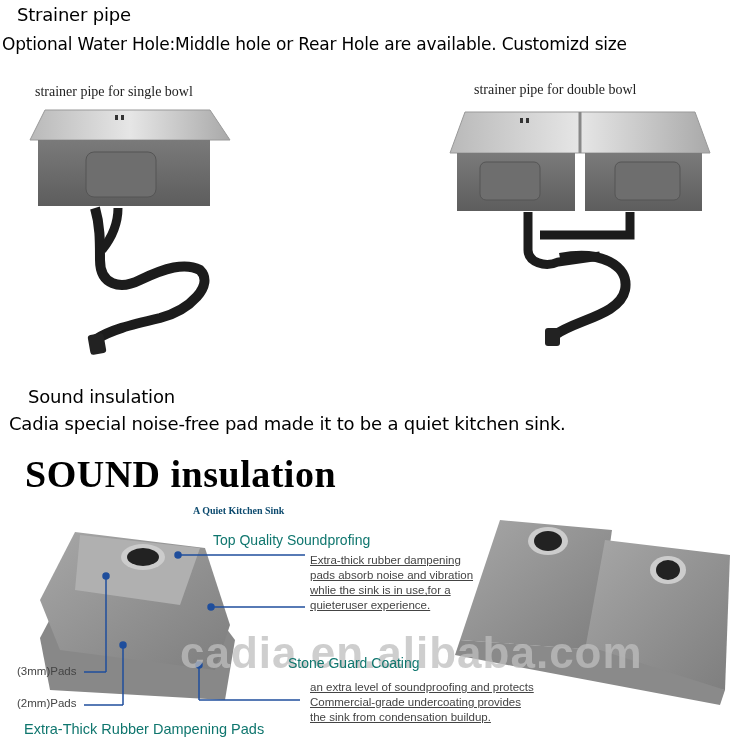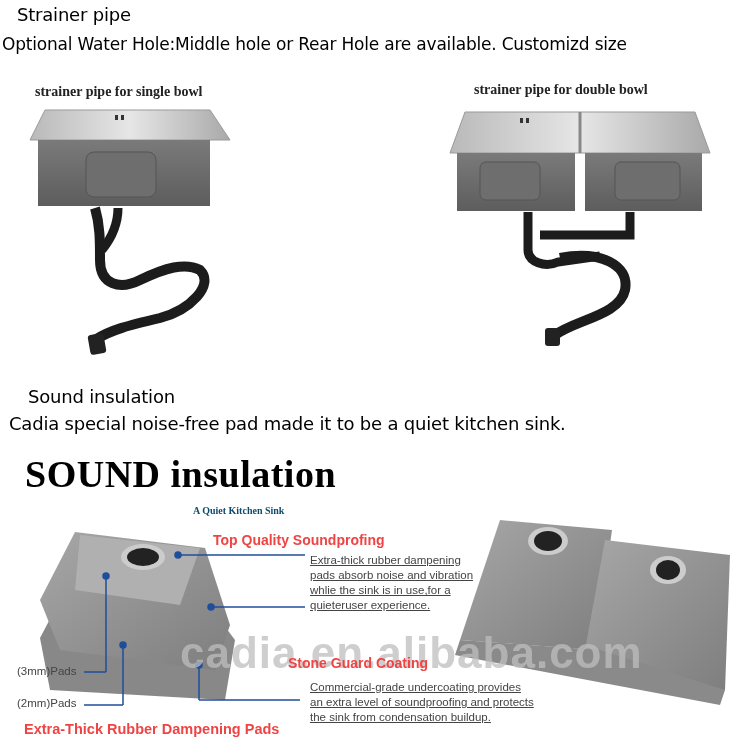--- a/index.html
+++ b/index.html
@@ -1,26 +1,26 @@
 <!DOCTYPE html>
 <html><head>
 <meta charset="utf-8">
 <style>
   html, body { margin:0; padding:0; background:#ffffff; }
   body { width:750px; height:750px; position:relative; overflow:hidden; font-family:"DejaVu Sans", sans-serif; color:#000; }
   .abs { position:absolute; }
   .comic { font-family:"DejaVu Sans", sans-serif; font-weight:normal; letter-spacing:-0.2px; }
   .t1 { left:17px; top:4px; font-size:18px; }
   .t2 { left:2px; top:34px; font-size:17px; white-space:nowrap; }
-  .cap { font-family:"Liberation Serif", serif; font-weight:bold; font-size:14px; color:#222; }
+  .cap { font-family:"Liberation Serif", serif; font-weight:normal; font-size:14px; color:#222; }
   .t3 { left:28px; top:386px; font-size:18px; }
   .t4 { left:9px; top:413px; font-size:18px; white-space:nowrap; }
   .big { left:25px; top:452px; font-family:"Liberation Serif", serif; font-weight:bold; font-size:38px; letter-spacing:0.5px; }
   .sub { left:193px; top:505px; font-family:"Liberation Serif", serif; font-weight:bold; font-size:10px; color:#0c4a6e; }
-  .h { font-family:"Liberation Sans", sans-serif; font-weight:bold; color:#ef4444; }
+  .h { font-family:"Liberation Sans", sans-serif; font-weight:normal; color:#0f766e; }
   .p { font-family:"Liberation Sans", sans-serif; font-size:11.5px; color:#444; line-height:15px;text-decoration:underline; }
   .lbl { font-family:"Liberation Sans", sans-serif; font-size:11.5px; color:#444; }
   .watermark { left:180px; top:628px; font-family:"Liberation Sans", sans-serif; font-weight:bold; font-size:44px; color:rgba(190,190,190,0.75); letter-spacing:1px; }
   svg { position:absolute; left:0; top:0; }
 </style>
 </head>
 <body>
 
 <svg width="750" height="750">
   <defs>
@@ -117,20 +117,20 @@
 <div class="abs h" style="left:213px;top:532px;font-size:14px;">Top Quality Soundprofing</div>
 <div class="abs p" style="left:310px;top:553px;">
   <div>Extra-thick rubber dampening</div>
   <div>pads absorb noise and vibration</div>
   <div>whlie the sink is in use,for a</div>
   <div>quieteruser experience.</div>
 </div>
 
 <div class="abs h" style="left:288px;top:655px;font-size:14px;">Stone Guard Coating</div>
 <div class="abs p" style="left:310px;top:680px;">
+  <div>an extra level of soundproofing and protects</div>
   <div>Commercial-grade undercoating provides</div>
-  <div>an extra level of soundproofing and protects</div>
   <div>the sink from condensation buildup.</div>
 </div>
 
 <div class="abs lbl" style="left:17px;top:665px;">(3mm)Pads</div>
 <div class="abs lbl" style="left:17px;top:697px;">(2mm)Pads</div>
 <div class="abs h" style="left:24px;top:721px;font-size:14.5px;">Extra-Thick Rubber Dampening Pads</div>
 
 </body></html>

